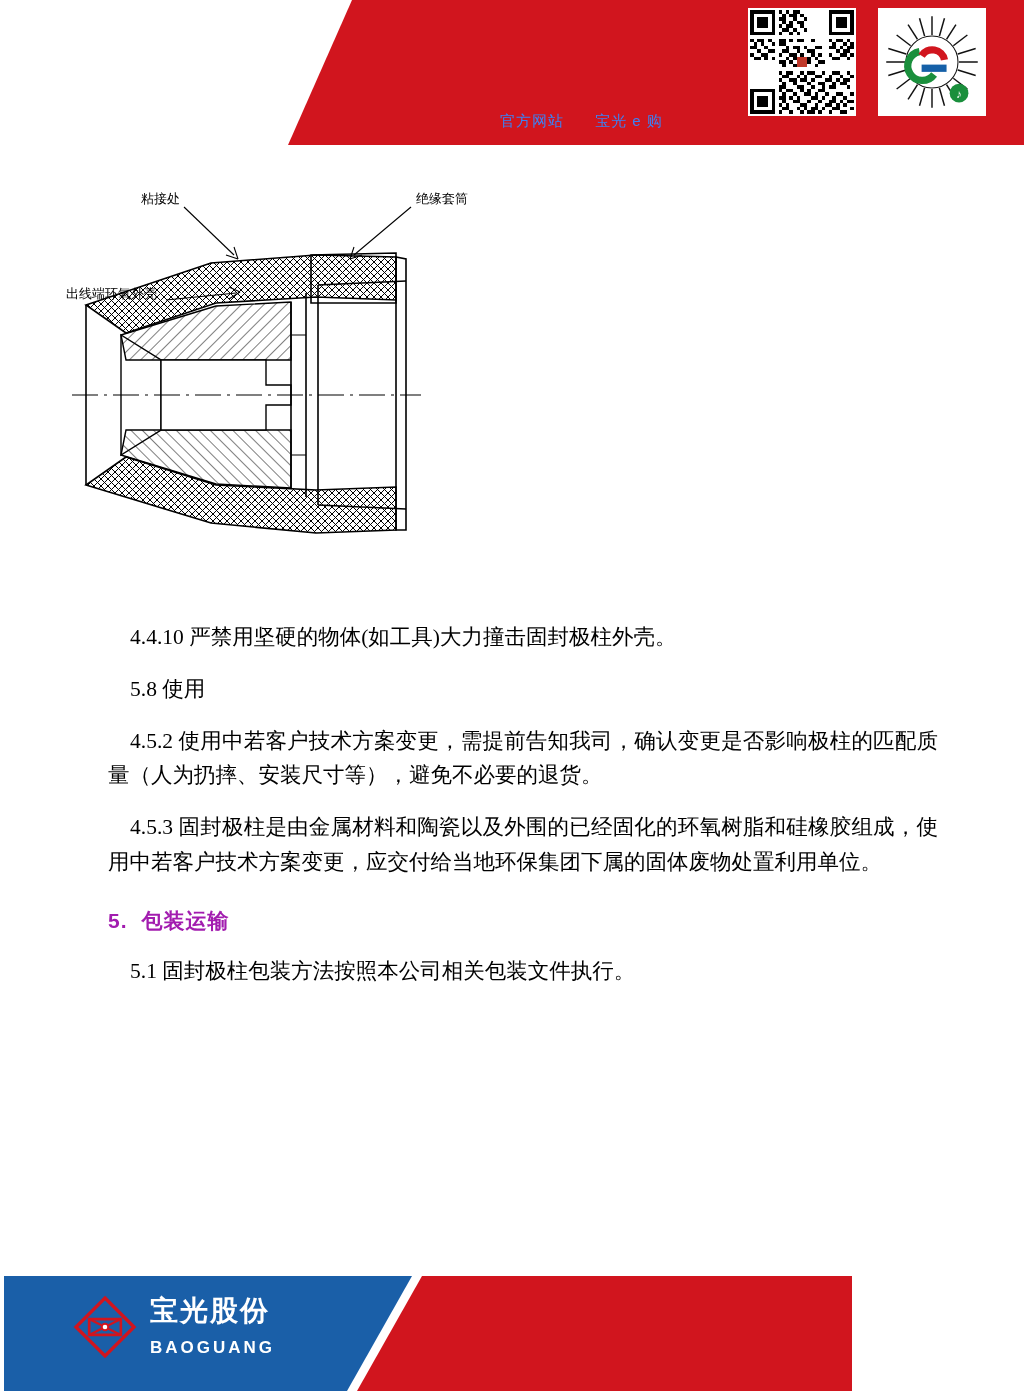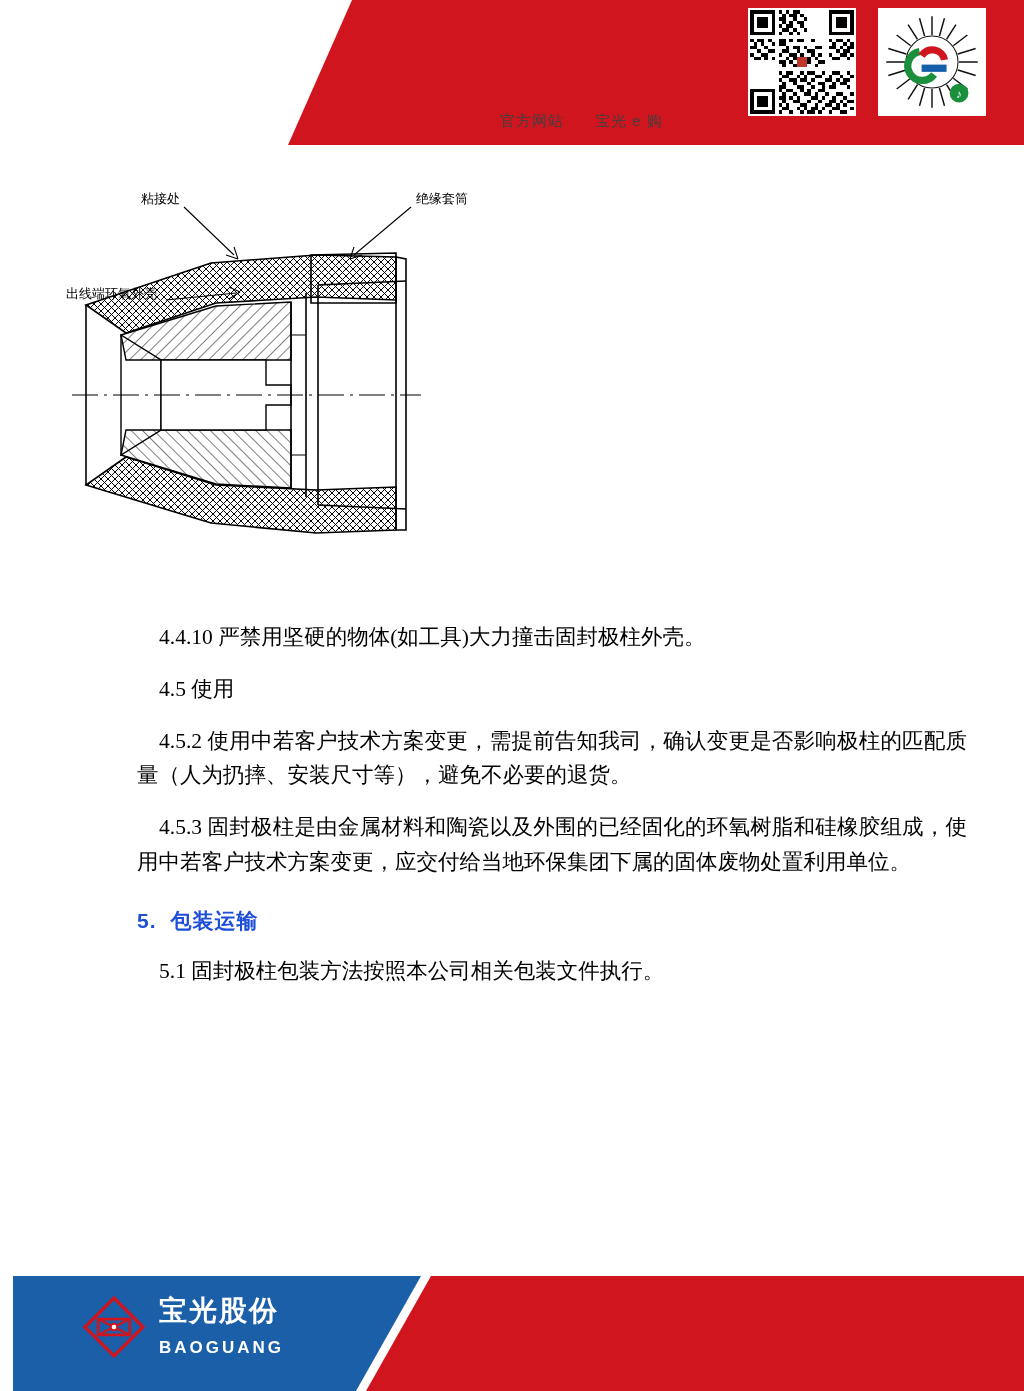--- a/index.html
+++ b/index.html
@@ -32,56 +32,55 @@
   }
   .qr{
     position:absolute;top:8px;width:108px;height:108px;background:#ffffff;
     padding:2px;box-sizing:border-box;
   }
   .qr-1{left:748px;}
   .qr-2{left:878px;}
   .qr-img{width:100%;height:100%;display:block;}
   .header-labels{
     position:absolute;top:112px;left:500px;width:250px;
-    color:#404040;font-family:"Liberation Sans",sans-serif;font-size:15px;
+    color:#3b82f6;font-family:"Liberation Sans",sans-serif;font-size:15px;
     letter-spacing:1px;
   }
   .header-labels span{margin-right:26px;}
 
   
   .figure{
     position:absolute;left:0;top:185px;width:852px;height:390px;
   }
   .fig-svg{display:block;margin:0 auto;}
   .fig-label{
     font-family:"Liberation Sans",sans-serif;
     font-size:13px;fill:#000;
   }
 
   
   .content{
     position:absolute;left:108px;top:620px;width:830px;
     font-size:21.5px;line-height:1.62;color:#000;
     font-family:"Liberation Serif","DejaVu Serif",serif;
-    margin-left:29px;
   }
   .p{margin:0 0 17px 0;text-align:justify;}
   .indent{text-indent:22px;}
   .sec-head{
-    color:#1d4ed8;
+    color:#a21caf;
     font-family:"Liberation Sans",sans-serif;
     font-weight:bold;font-size:21px;
     margin:24px 0 16px 0;
     letter-spacing:1px;
   }
   .sec-head .num{margin-right:14px;}
 
   
   .footer{
-    position:absolute;left:13px;bottom:0;width:1012px;height:115px;overflow:hidden;
+    position:absolute;left:4px;bottom:0;width:848px;height:115px;overflow:hidden;
   }
   .footer-red{
     position:absolute;left:0;top:0;width:1024px;height:115px;background:#d1151e;
   }
   .footer-white{
     position:absolute;left:0;top:0;width:500px;height:115px;background:#ffffff;
     clip-path:polygon(0 0, 418px 0, 353px 115px, 0 115px);
   }
   .footer-blue2{
     position:absolute;left:0;top:0;width:500px;height:115px;background:#1a5fa8;
@@ -389,21 +388,21 @@
       <line x1="174" y1="107" x2="163" y2="114"></line>
     </g>
     <text class="fig-label" x="75" y="18">粘接处</text>
     <text class="fig-label" x="350" y="18">绝缘套筒</text>
     <text class="fig-label" x="0" y="113">出线端环氧外壳</text>
   </svg>
 </div>
 
 <div class="content">
   <p class="p indent">4.4.10 严禁用坚硬的物体(如工具)大力撞击固封极柱外壳。</p>
-  <p class="p indent">4.5  使用</p>
+  <p class="p indent">5.8  使用</p>
   <p class="p indent">4.5.2  使用中若客户技术方案变更，需提前告知我司，确认变更是否影响极柱的匹配质量（人为扔摔、安装尺寸等），避免不必要的退货。</p>
   <p class="p indent">4.5.3 固封极柱是由金属材料和陶瓷以及外围的已经固化的环氧树脂和硅橡胶组成，使用中若客户技术方案变更，应交付给当地环保集团下属的固体废物处置利用单位。</p>
 
   <div class="sec-head">
     <span class="num">5.</span><span>包装运输</span>
   </div>
 
   <p class="p indent">5.1  固封极柱包装方法按照本公司相关包装文件执行。</p>
 </div>
 

